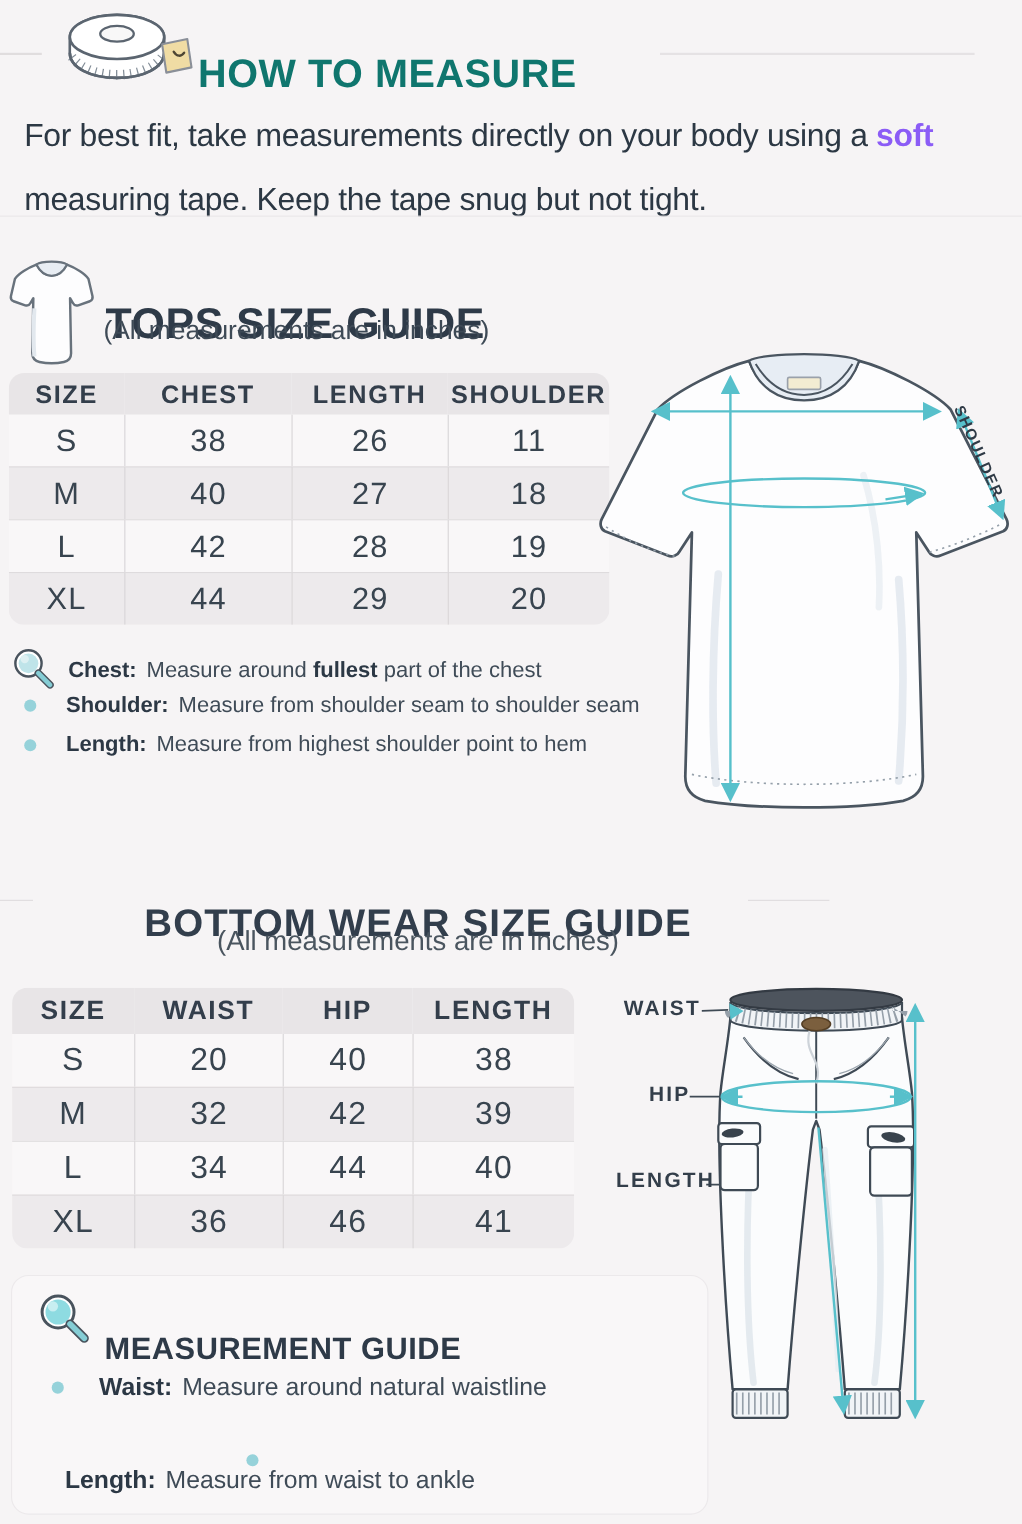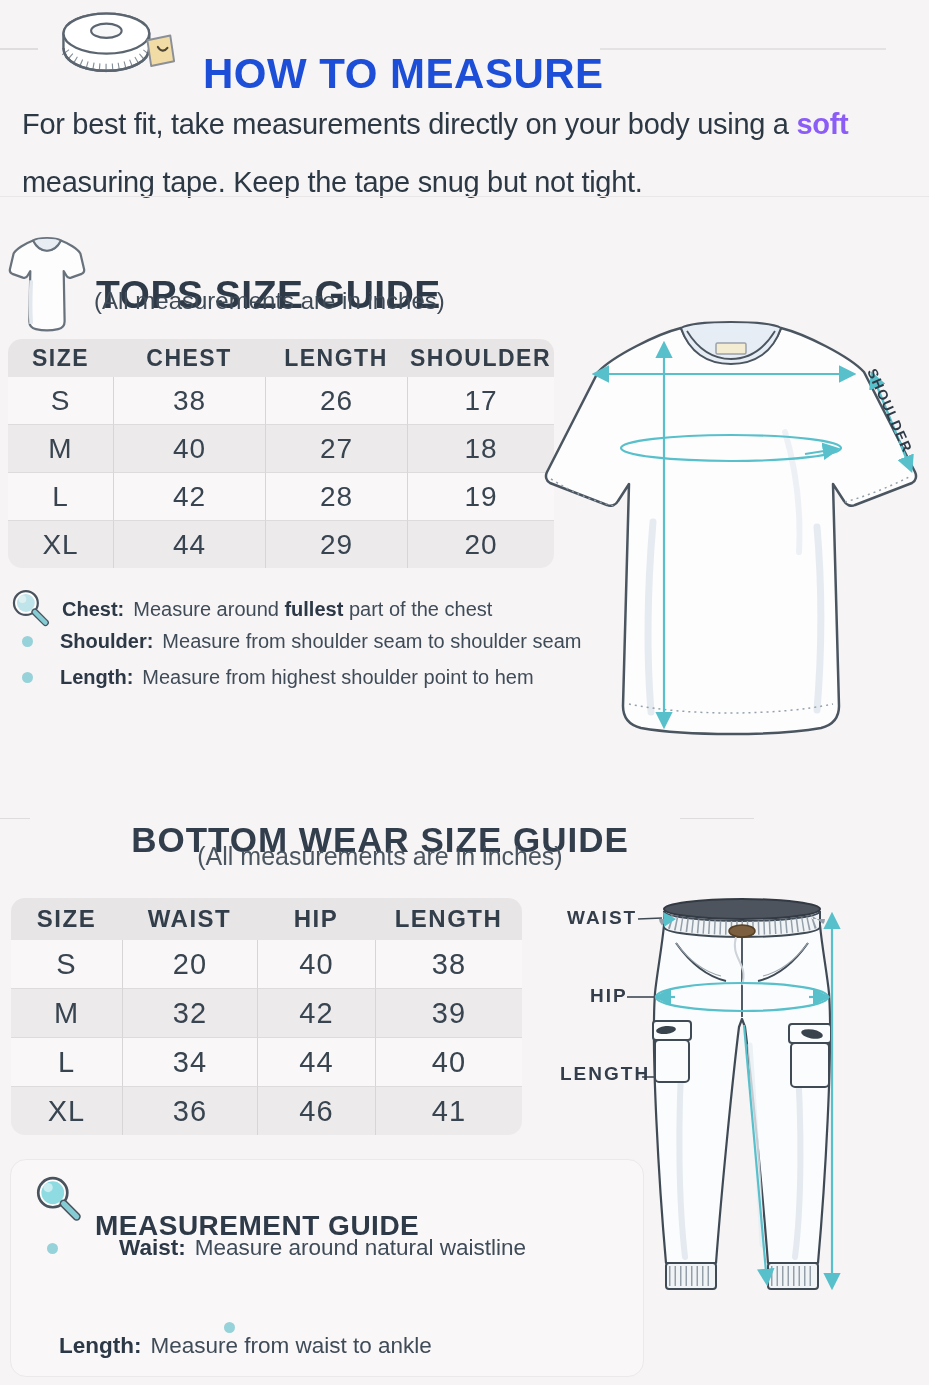--- a/index.html
+++ b/index.html
@@ -4,22 +4,22 @@
 <style>
   html,body{margin:0;padding:0;background:#f6f4f5;}
   .page{
     position:relative;width:929px;height:1385px;background:#f6f4f5;
     font-family:"Liberation Sans",sans-serif;color:#2f3b49;overflow:hidden;
   }
   .abs{position:absolute;}
 
   
   .hdr-line{position:absolute;height:2px;background:#e0ddde;}
-  .page-title{position:absolute;left:203px;top:22px;font-size:42px;font-weight:800;
-    letter-spacing:0.5px;color:#1d4ed8;white-space:nowrap;}
+  .page-title{position:absolute;left:180px;top:22px;font-size:36px;font-weight:800;
+    letter-spacing:0.5px;color:#0f766e;white-space:nowrap;}
   .intro{position:absolute;left:22px;font-size:29px;color:#2c3844;letter-spacing:-0.3px;white-space:nowrap;}
   .intro b{font-weight:700;color:#8b5cf6;}
   .top-divider{position:absolute;left:0;top:196px;width:929px;height:1px;background:#eae7e9;}
 
   
   .tops-title{position:absolute;left:96px;top:241px;font-size:39px;font-weight:800;
     letter-spacing:0.5px;color:#2e3a48;white-space:nowrap;}
   .tops-subtitle{position:absolute;left:94px;top:287px;font-size:24px;color:#3e4a56;white-space:nowrap;}
   .bottoms-title{position:absolute;left:95px;top:791px;width:570px;text-align:center;
     font-size:35px;font-weight:800;letter-spacing:1px;color:#323e4c;white-space:nowrap;}
@@ -115,21 +115,21 @@
           <th>CHEST</th>
           <th>LENGTH</th>
           <th>SHOULDER</th>
         </tr>
       </thead>
     <tbody>
         <tr>
           <td>S</td>
           <td>38</td>
           <td>26</td>
-          <td>17</td>
+          <td>11</td>
         </tr>
         <tr>
           <td>M</td>
           <td>40</td>
           <td>27</td>
           <td>18</td>
         </tr>
         <tr>
           <td>L</td>
           <td>42</td>
@@ -284,21 +284,21 @@
 
   <div class="guide-panel">
     <svg class="abs" style="left:20px;top:12px;" width="56" height="56" viewBox="0 0 54 54">
       <circle cx="21" cy="20" r="14" fill="#ffffff" stroke="#49535d" stroke-width="2.6"></circle>
       <circle cx="21" cy="20" r="11" fill="#8edbe1"></circle>
       <circle cx="16.5" cy="15" r="4.5" fill="#c8eef1"></circle>
       <line x1="31.5" y1="30.5" x2="44" y2="43" stroke="#49535d" stroke-width="8" stroke-linecap="round"></line>
       <line x1="31.5" y1="30.5" x2="44" y2="43" stroke="#85cdd5" stroke-width="5" stroke-linecap="round"></line>
     </svg>
     <h3 class="guide-title">MEASUREMENT GUIDE</h3>
-    <div class="note-row" style="left:36px;top:75px;gap:29px;">
+    <div class="note-row" style="left:36px;top:88px;">
       <span class="dot" style="margin-right:32px;"></span>
       <span class="txt"><span class="lbl">Waist:</span><span>Measure around natural waistline</span></span>
     </div>
     <div class="note-row" style="left:48px;top:162px;flex-direction:column;">
       <span class="dot" style="margin-right:32px;"></span>
       <span class="txt"><span class="lbl">Length:</span><span>Measure from waist to ankle</span></span>
     </div>
   </div>
 
 </div>

